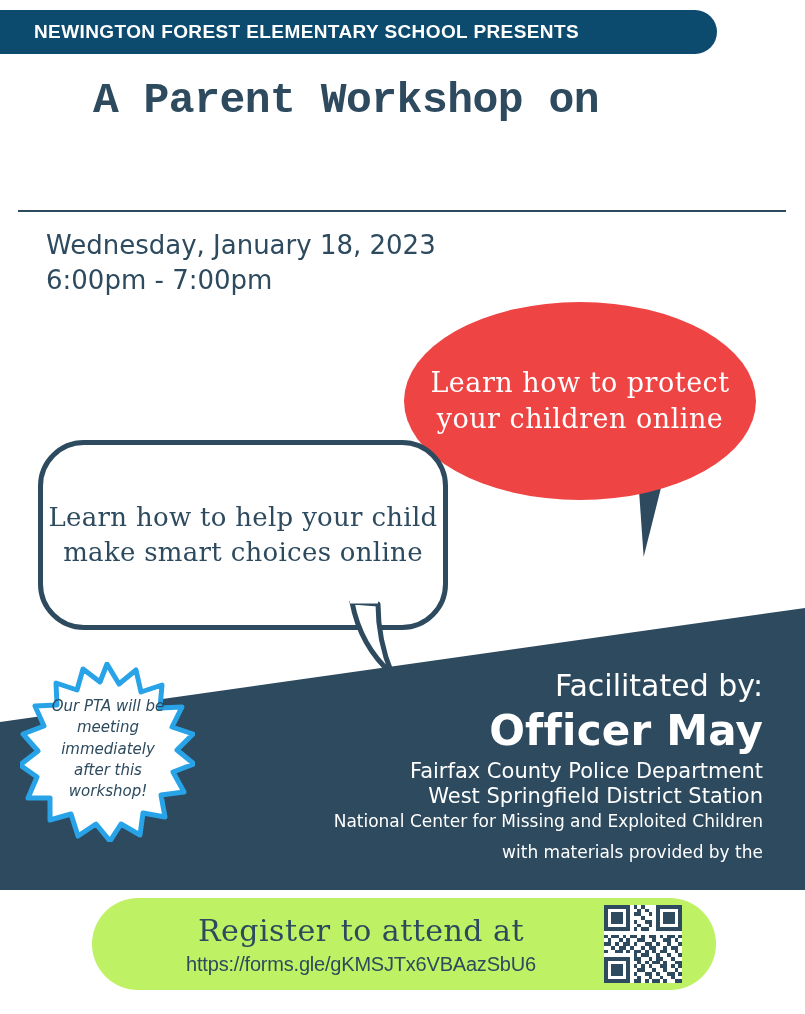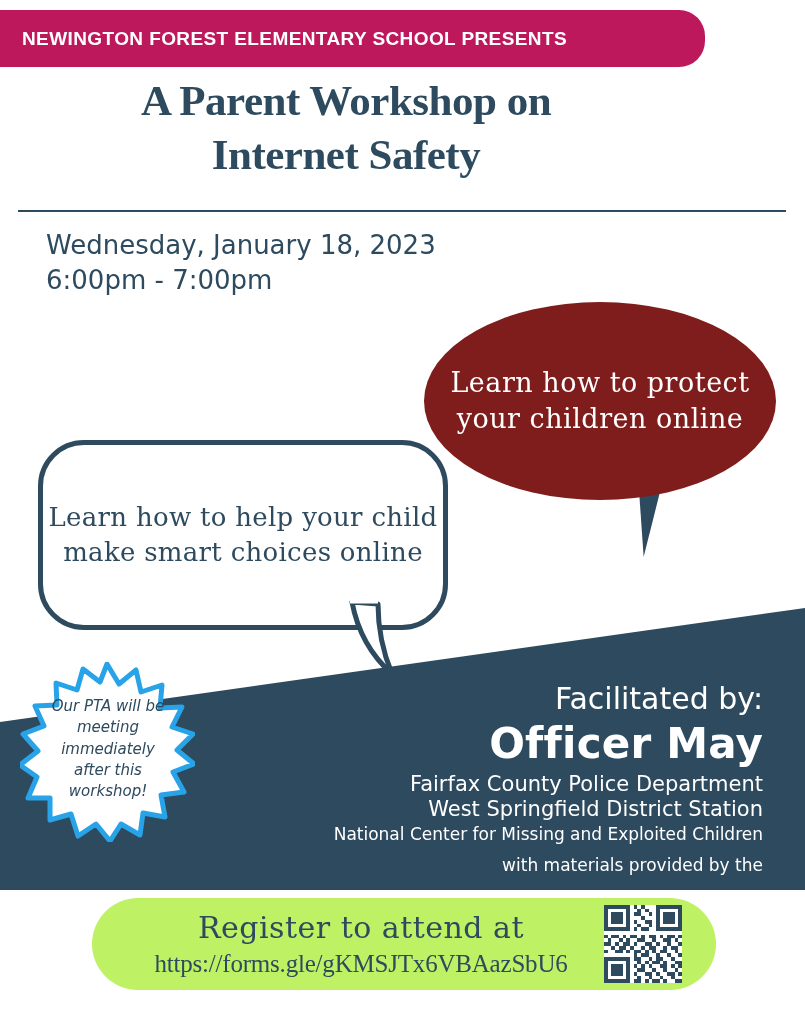--- a/index.html
+++ b/index.html
@@ -21,45 +21,46 @@
     background: #ffffff;
     overflow: hidden;
   }
 
   
   .header-banner {
     position: absolute;
     left: 0;
     top: 10px;
     width: 705px;
-    height: 57px;
-    background: #be185d;
+    height: 44px;
+    background: #0c4a6e;
     border-top-right-radius: 26px;
     border-bottom-right-radius: 26px;
     display: flex;
     align-items: center;
+    padding-left: 12px;
   }
   .header-banner .header-text {
     color: #ffffff;
     font-size: 19px;
     font-weight: bold;
     letter-spacing: 0.4px;
     padding-left: 22px;
     font-family: "Liberation Sans", sans-serif;
   }
 
   
   .title-block {
     position: absolute;
     left: 0;
     top: 74px;
     width: 692px;
     text-align: center;
     color: #2d4a5e;
-    font-family: Liberation Serif, serif;
+    font-family: Liberation Mono, monospace;
   }
   .title-line {
     font-size: 43px;
     font-weight: bold;
     line-height: 1.25;
     letter-spacing: -0.5px;
   }
 
   
   .divider {
@@ -92,25 +93,25 @@
     top: 560px;
     width: 805px;
     height: 330px;
     background: #2d4a5e;
     clip-path: polygon(0 162px, 805px 48px, 805px 330px, 0 330px);
   }
 
   
   .bubble-filled {
     position: absolute;
-    left: 424px;
+    left: 404px;
     top: 302px;
     width: 352px;
     height: 198px;
-    background: #7f1d1d;
+    background: #ef4444;
     border-radius: 50% / 50%;
     display: flex;
     align-items: center;
     justify-content: center;
     text-align: center;
   }
   .bubble-filled .bubble-text {
     color: #ffffff;
     font-family: "DejaVu Serif", serif;
     font-size: 27px;
@@ -192,21 +193,20 @@
     right: 42px;
     top: 668px;
     width: 560px;
     text-align: right;
     color: #ffffff;
     font-family: "DejaVu Sans", sans-serif;
   }
   .fac-line1 {
     font-size: 30px;
     line-height: 1.2;
-    margin-top: 13px;
   }
   .fac-officer {
     font-size: 42px;
     font-weight: bold;
     line-height: 1.3;
     letter-spacing: 0.2px;
   }
   .fac-dept {
     font-size: 21px;
     line-height: 1.22;
@@ -235,22 +235,22 @@
     color: #2d4a5e;
     padding-left: 26px;
   }
   .register-title {
     font-family: "DejaVu Serif", serif;
     font-size: 30px;
     letter-spacing: 0.5px;
     line-height: 1.2;
   }
   .register-url {
-    font-family: Liberation Serif, serif;
-    font-size: 25px;
+    font-family: Liberation Sans, sans-serif;
+    font-size: 20px;
     margin-top: 4px;
     letter-spacing: -0.2px;
   }
   .qr {
     width: 78px;
     height: 78px;
     margin-right: 34px;
     flex: 0 0 auto;
   }
   .qr svg { display: block; }
@@ -259,21 +259,20 @@
 <body>
 
 <div class="poster">
 
   <div class="header-banner">
     <div class="header-text">NEWINGTON FOREST ELEMENTARY SCHOOL PRESENTS</div>
   </div>
 
   <div class="title-block">
     <div class="title-line">A Parent Workshop on</div>
-    <div class="title-line">Internet Safety</div>
   </div>
 
   <div class="divider"></div>
 
   <div class="details">
     <div>Wednesday, January 18, 2023</div>
     <div>6:00pm - 7:00pm</div>
   </div>
 
   <div class="diagonal-band"></div>

